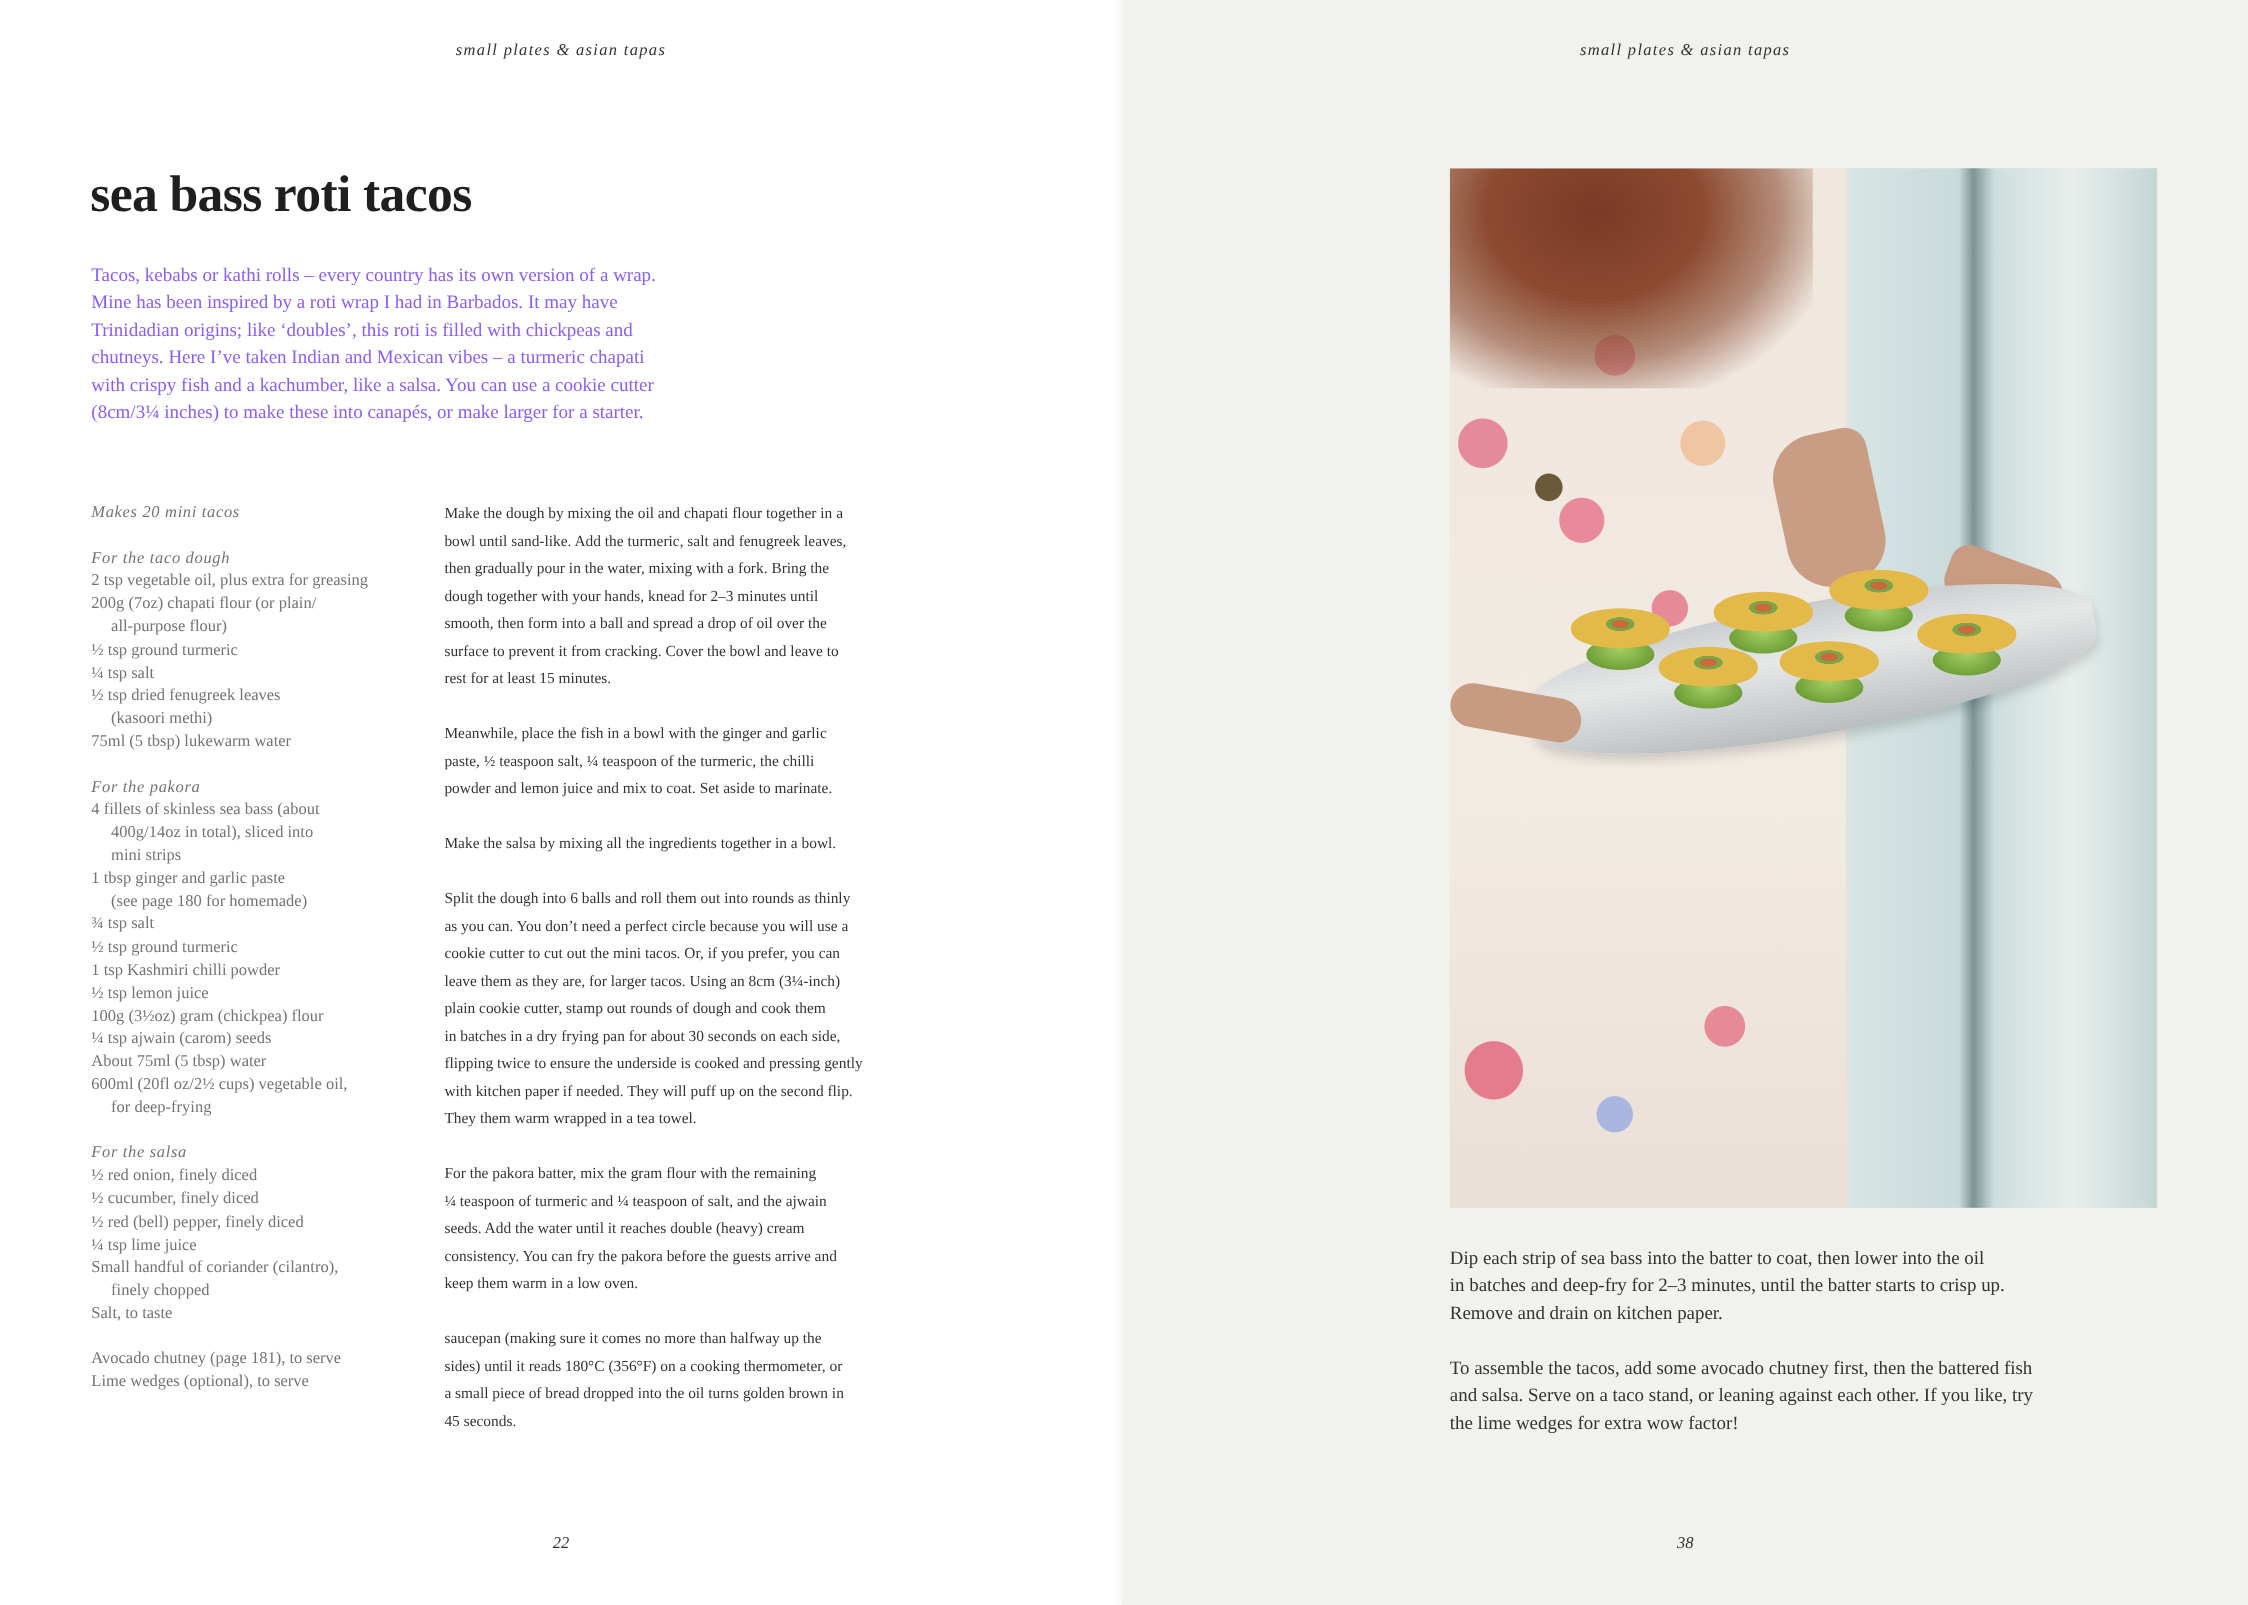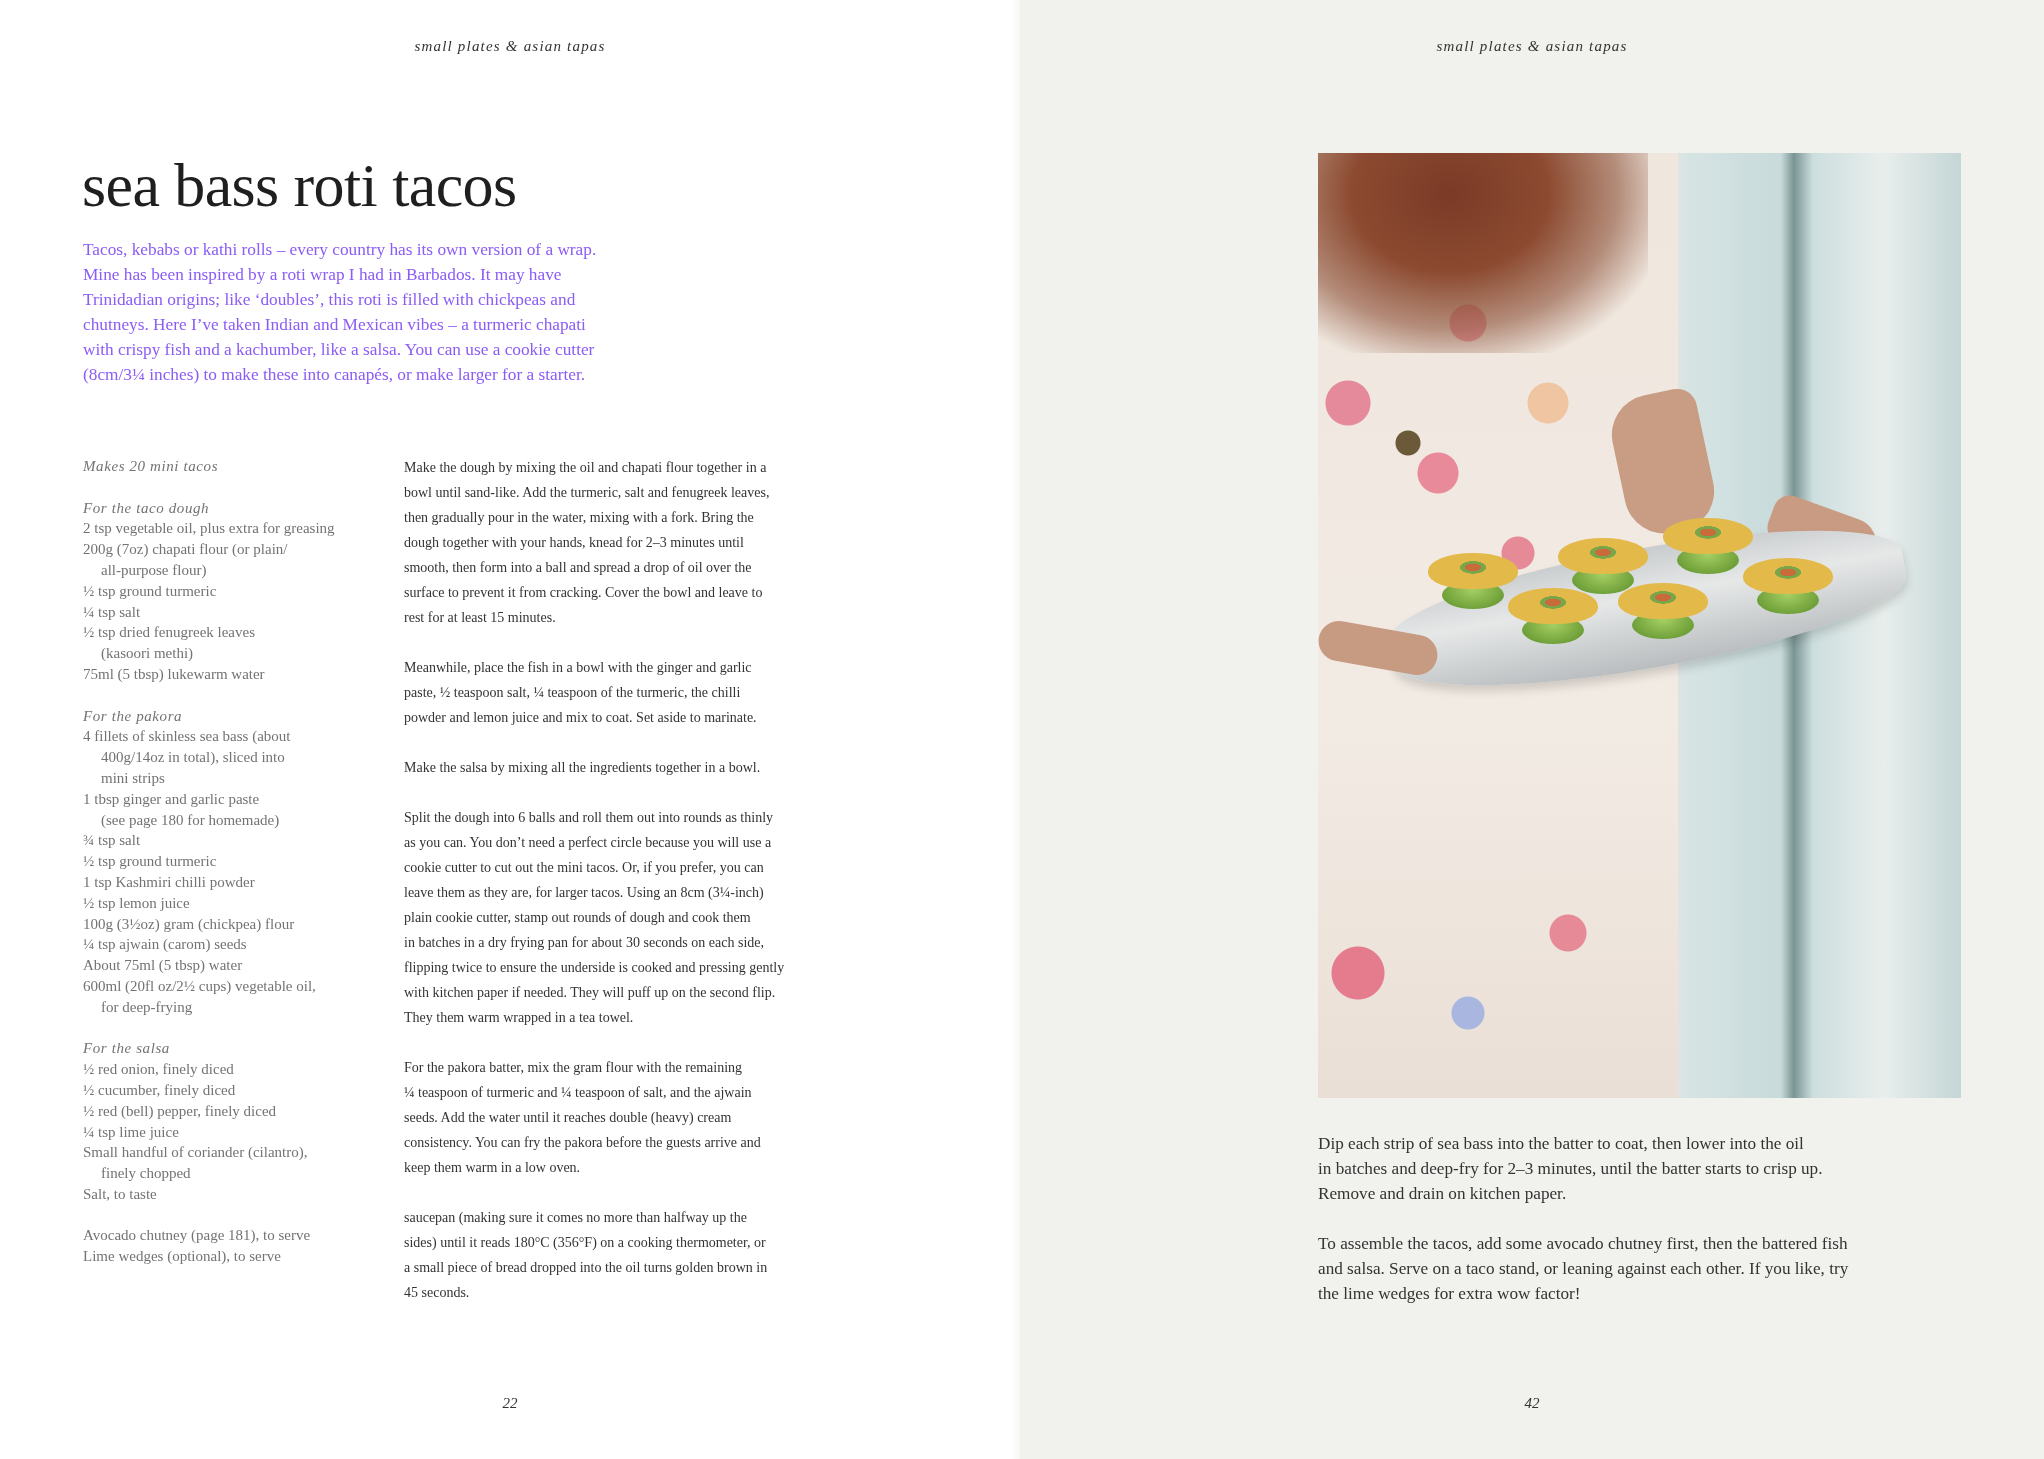--- a/index.html
+++ b/index.html
@@ -9,21 +9,21 @@
   }
   .page { position:absolute; top:0; height:1459px; }
   .page-left { left:0; width:1020px; background:#ffffff; }
   .page-right { left:1020px; width:1024px; background:#f1f1ed; }
   .running-head {
     position:absolute; top:38px; width:100%; text-align:center;
     font-style:italic; font-size:15px; letter-spacing:1.2px; color:#333;
   }
   .title {
     position:absolute; left:82px; top:150px; margin:0;
-    font-size:62px; font-weight:normal; letter-spacing:-0.6px; color:#1f1f1f;
+    font-size:47px; font-weight:bold; letter-spacing:-0.6px; color:#1f1f1f;
   }
   .intro {
     position:absolute; left:83px; top:237px; width:600px; margin:0;
     font-size:17.3px; line-height:25px; color:#8b5cf6;
   }
   .intro span { display:block; white-space:nowrap; }
   .ingredients {
     position:absolute; left:83px; top:456px; width:300px;
     font-size:15px; line-height:20.8px; color:#737373;
   }
@@ -258,14 +258,14 @@
       <span>in batches and deep-fry for 2–3 minutes, until the batter starts to crisp up.</span>
       <span>Remove and drain on kitchen paper.</span>
     </p>
     <p>
       <span>To assemble the tacos, add some avocado chutney first, then the battered fish</span>
       <span>and salsa. Serve on a taco stand, or leaning against each other. If you like, try</span>
       <span>the lime wedges for extra wow factor!</span>
     </p>
   </div>
 
-  <div class="folio">42</div>
+  <div class="folio">38</div>
 </div>
 
 </body></html>

